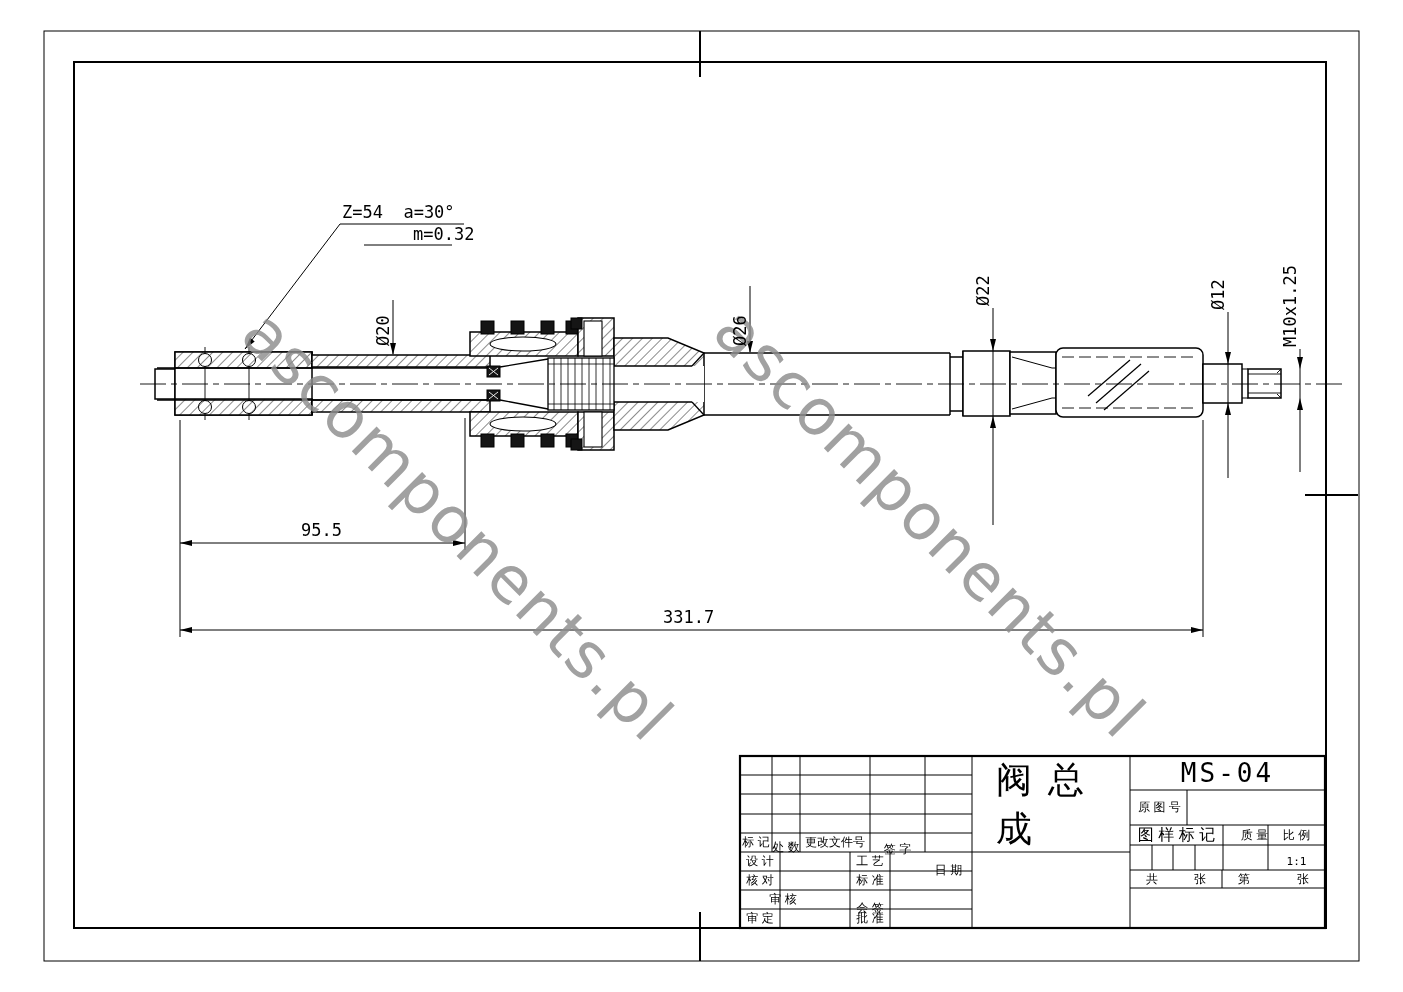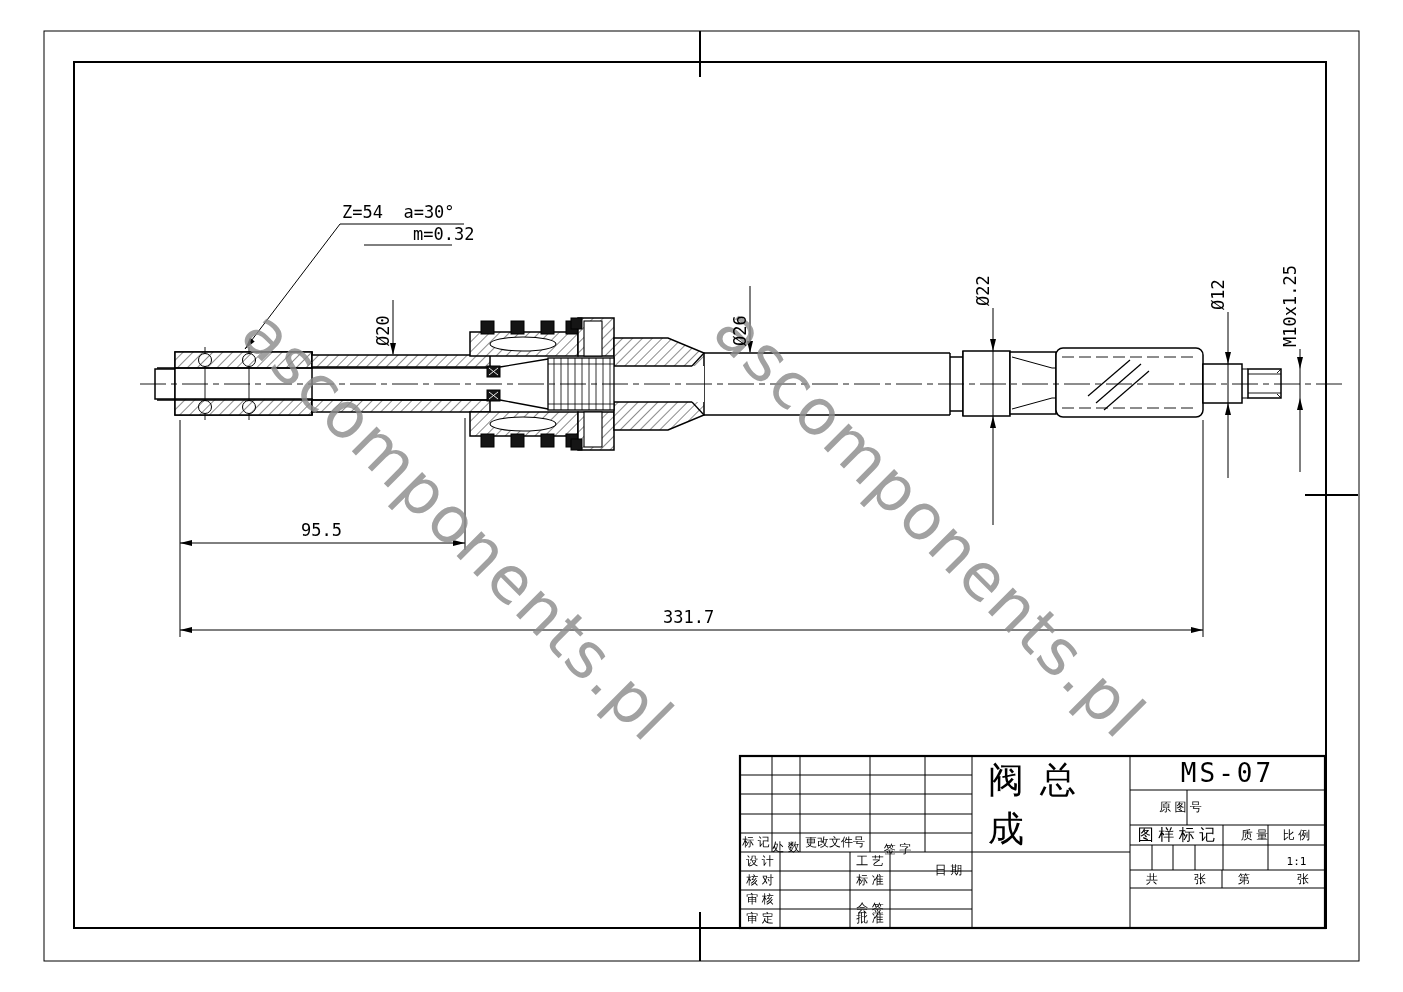--- a/index.html
+++ b/index.html
@@ -254,33 +254,33 @@
 
 <div>
   <div class="tbt" style="left:740px;top:833px;width:32px;height:19px;font-size:12px;">标 记</div>
   <div class="tbt" style="left:772px;top:833px;width:28px;height:29px;font-size:12px;text-align:right;">处 数</div>
   <div class="tbt" style="left:800px;top:833px;width:70px;height:19px;font-size:12px;border-radius:8px;">更改文件号</div>
   <div class="tbt" style="left:870px;top:833px;width:55px;height:33px;font-size:12px;">签  字</div>
   <div class="tbt" style="left:925px;top:833px;width:47px;height:26px;font-size:12px;margin-top:24px;">日  期</div>
 
   <div class="tbt" style="left:740px;top:852px;width:40px;height:19px;font-size:12px;">设 计</div>
   <div class="tbt" style="left:740px;top:871px;width:40px;height:19px;font-size:12px;">核 对</div>
-  <div class="tbt" style="left:740px;top:890px;width:40px;height:19px;font-size:12px;">审 核</div>
+  <div class="tbt" style="left:740px;top:890px;width:40px;height:19px;font-size:12px;padding-left:23px;">审 核</div>
   <div class="tbt" style="left:740px;top:909px;width:40px;height:19px;font-size:12px;">审 定</div>
 
   <div class="tbt" style="left:850px;top:852px;width:40px;height:19px;font-size:12px;">工 艺</div>
   <div class="tbt" style="left:850px;top:871px;width:40px;height:19px;font-size:12px;text-align:center;">标 准</div>
   <div class="tbt" style="left:850px;top:890px;width:40px;height:37px;font-size:12px;">会 签</div>
   <div class="tbt" style="left:850px;top:909px;width:40px;height:19px;font-size:12px;">批 准</div>
 </div>
 
 <div>
-  <div class="tbt" style="left:972px;top:770px;width:158px;height:70px;font-size:36px;letter-spacing:16px;padding-left:16px;box-sizing:border-box;">阀总成</div>
-  <div class="tbt" style="left:1130px;top:756px;width:195px;height:34px;font-family:'DejaVu Sans Mono',monospace;font-size:26px;letter-spacing:3px;">MS-07</div>
-  <div class="tbt" style="left:1132px;top:790px;width:55px;height:35px;font-size:12px;padding-left:21px;">原 图 号</div>
+  <div class="tbt" style="left:972px;top:770px;width:158px;height:70px;font-size:36px;letter-spacing:16px;padding-left:24px;box-sizing:border-box;">阀总成</div>
+  <div class="tbt" style="left:1130px;top:756px;width:195px;height:34px;font-family:'DejaVu Sans Mono',monospace;font-size:26px;letter-spacing:3px;">MS-04</div>
+  <div class="tbt" style="left:1132px;top:790px;width:55px;height:35px;font-size:12px;">原 图 号</div>
   <div class="tbt" style="left:1130px;top:825px;width:93px;height:20px;font-size:16px;">图 样 标 记</div>
   <div class="tbt" style="left:1223px;top:825px;width:45px;height:20px;font-size:12px;padding-left:9px;">质 量</div>
   <div class="tbt" style="left:1268px;top:825px;width:57px;height:20px;font-size:12px;">比 例</div>
   <div class="tbt" style="left:1268px;top:845px;width:57px;height:32px;font-family:'DejaVu Sans Mono',monospace;font-size:11px;">1:1</div>
   <div class="tbt spread" style="left:1130px;top:870px;width:92px;height:18px;font-size:12px;">
     <span>共</span>
     <span>张</span>
   </div>
   <div class="tbt spread" style="left:1222px;top:870px;width:103px;height:18px;font-size:12px;">
     <span>第</span>

